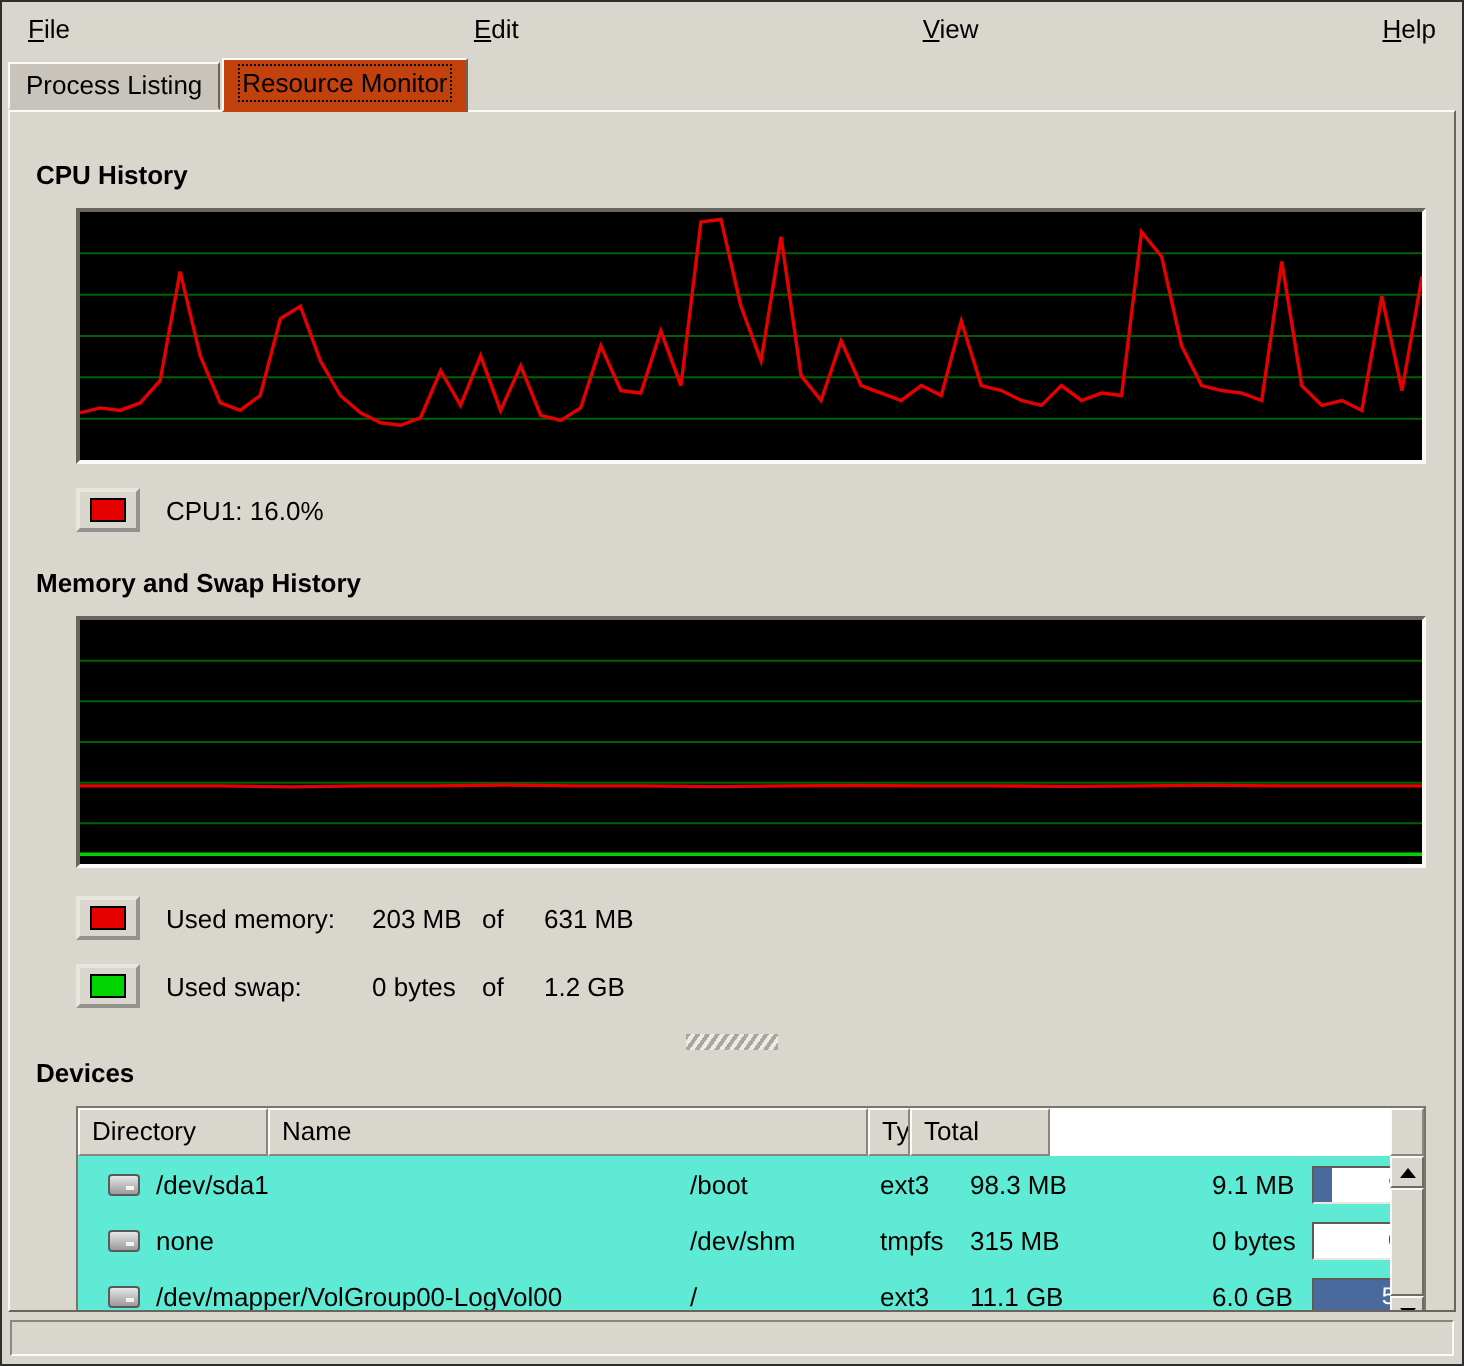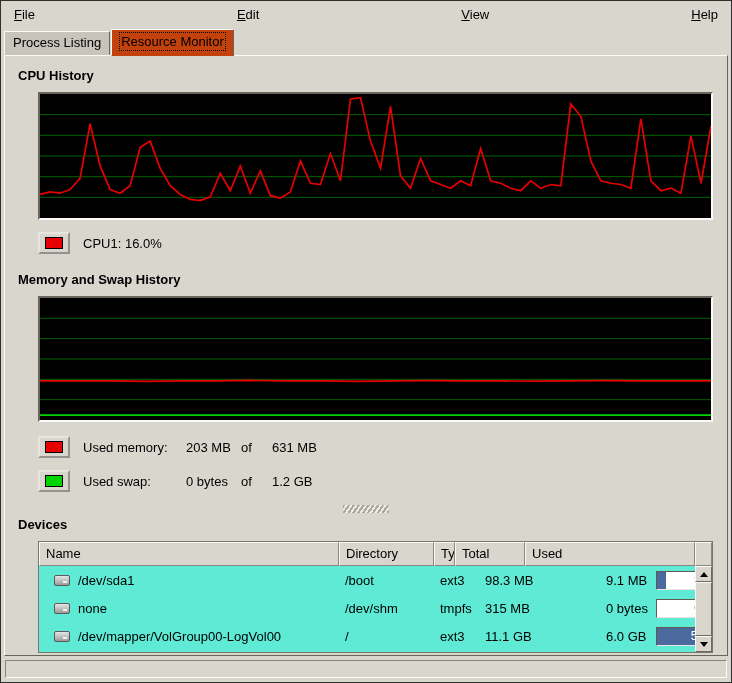--- a/index.html
+++ b/index.html
@@ -25,21 +25,21 @@
     background:#c8c4bc; padding:3px 8px 4px 8px; margin-right:1px; white-space:nowrap;
   }
   .tab.active { background:#c2410c; padding:4px 9px 6px 9px; margin-bottom:-1px; }
   .tab.active .tab-label { outline:1px dotted #000; outline-offset:1px; }
   
   .panel {
     flex:1; margin:0 3px; position:relative; z-index:1;
     border:1px solid; border-color:#fbfaf8 #69655d #69655d #fbfaf8;
     padding:4px 13px 6px 13px; overflow:hidden;
   }
-  .sec-title { font-weight:bold; margin:8px 0 9px 0; }
+  .sec-title { font-weight:bold; margin:20px 0 9px 0; }
   .graph {
     margin-left:20px; margin-right:1px; height:128px;
     background:#000; position:relative;
     border:2px solid; border-color:#69655d #fbfaf8 #fbfaf8 #69655d;
   }
   .legend { display:flex; align-items:center; margin:11px 0 0 20px; height:24px; }
   .swatch-frame {
     width:32px; height:22px; background:#d9d6ce; border:2px outset #e8e5de;
     display:flex; align-items:center; justify-content:center; margin-right:13px;
   }
@@ -166,25 +166,24 @@
       <span>1.2 GB</span>
     </div>
 
     <div class="pane-handle"></div>
 
     <div class="sec-title" style="margin-top:4px">Devices</div>
 
     <div class="dev-wrap">
       <div class="dev-main">
         <div class="dev-header">
+          <div class="hcell" style="width:95px">Directory</div>
           <div class="hcell" style="width:300px">Name</div>
-          <div class="hcell" style="width:95px">Directory</div>
           <div class="hcell" style="width:21px">Type</div>
           <div class="hcell" style="width:70px">Total</div>
-          <div class="hcell" style="flex:1">Used</div>
         </div>
         <div class="dev-body">
 
           <div class="dev-row">
             <div class="cell cell-name" style="width:300px">
               <span class="drive-icon"></span>
               <span>/dev/sda1</span>
             </div>
             <div class="cell" style="width:95px">/boot</div>
             <div class="cell" style="width:45px">ext3</div>

